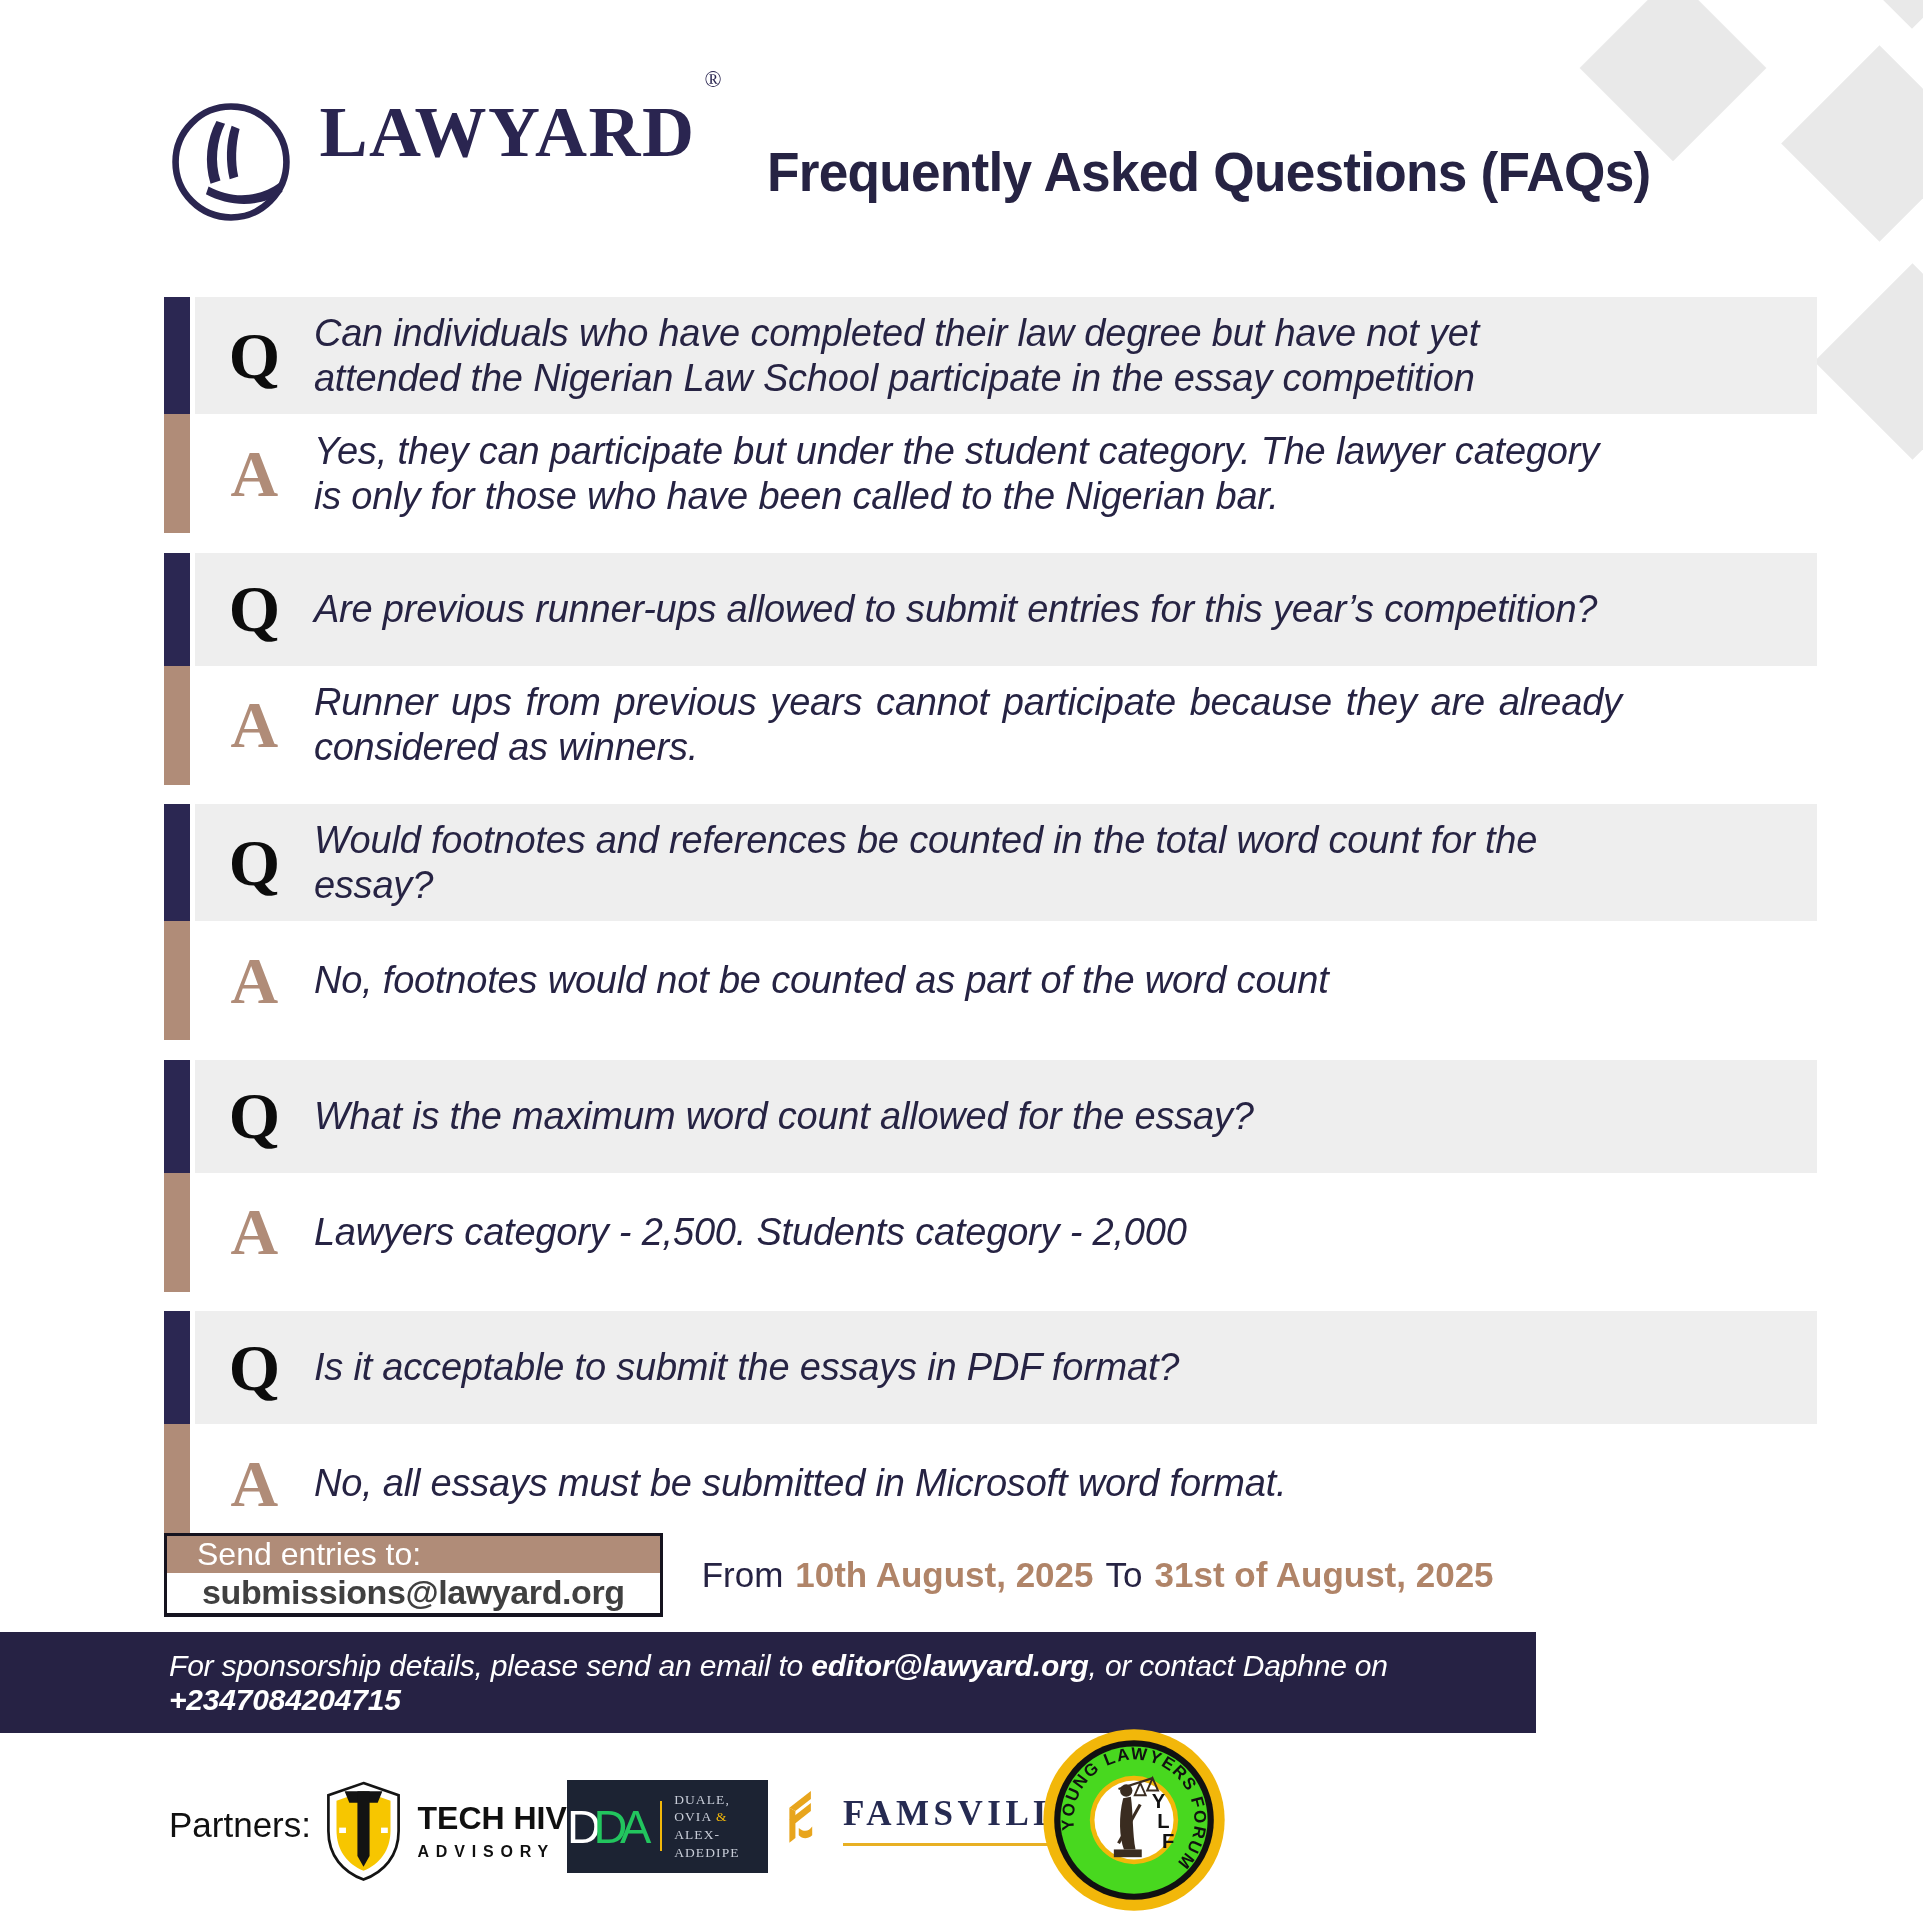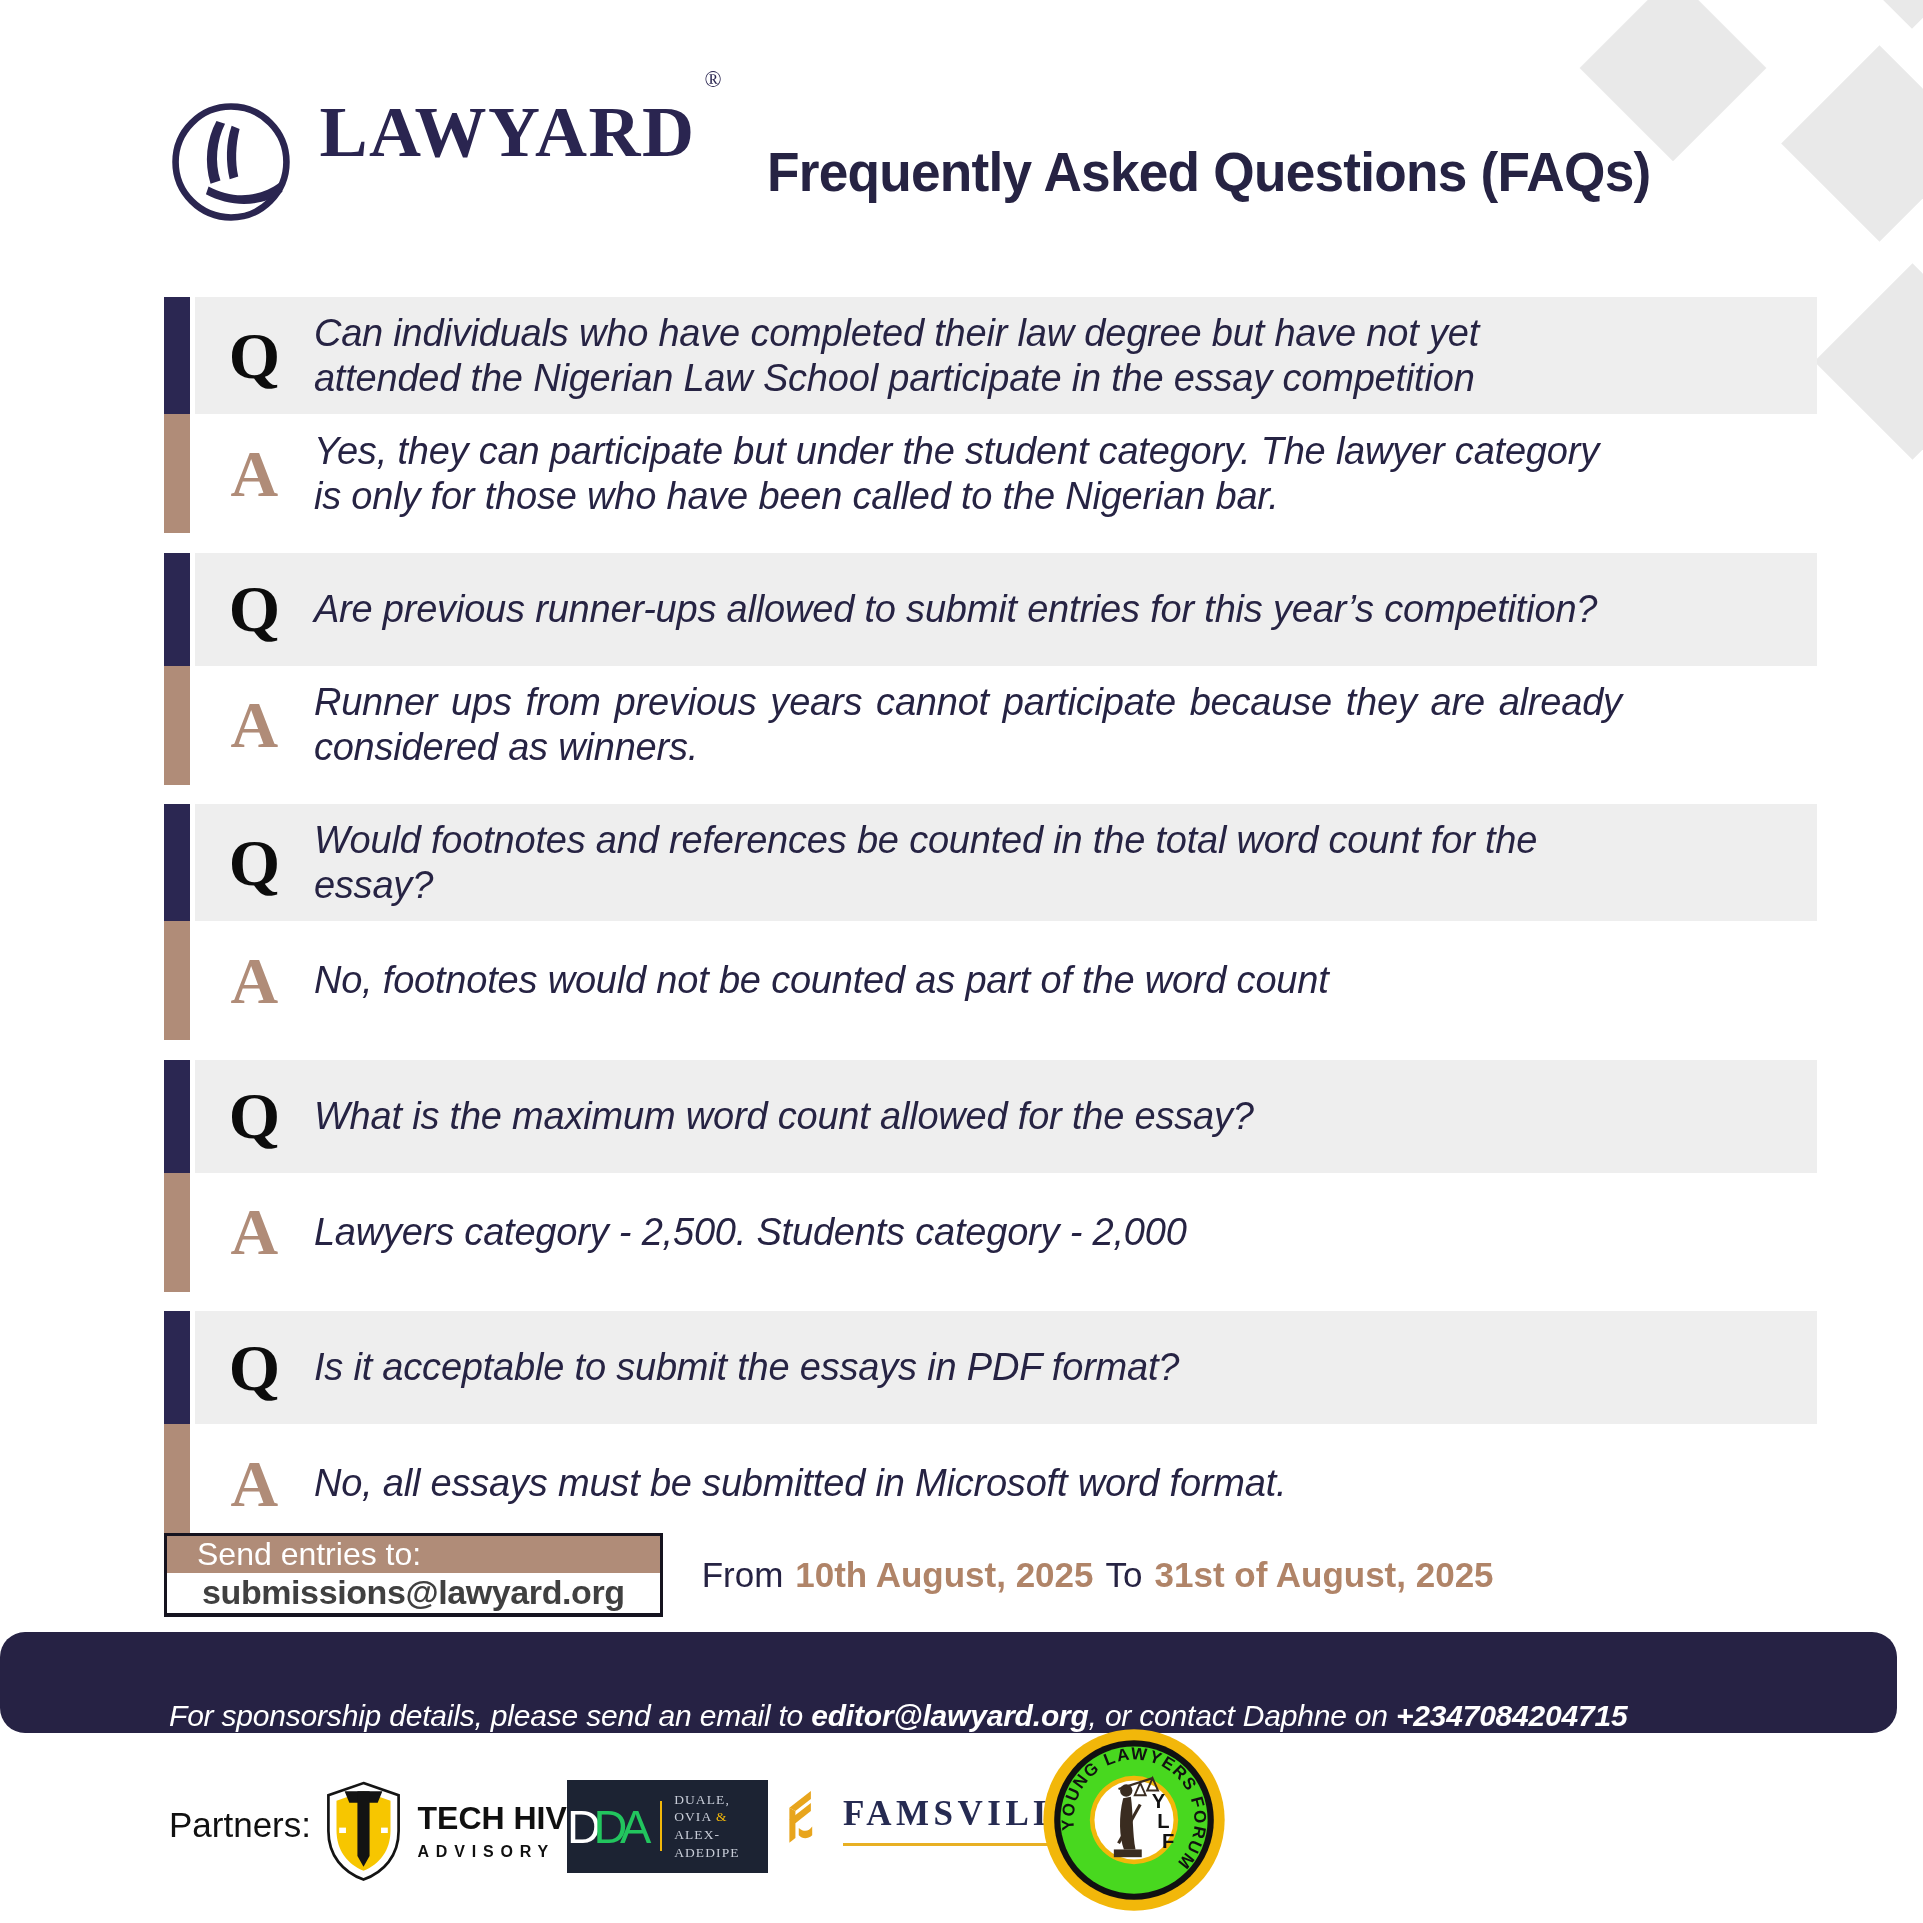--- a/index.html
+++ b/index.html
@@ -41,22 +41,22 @@
   .send-row{position:absolute;left:164px;top:1533px;display:flex;align-items:center;}
   .send-box{display:flex;border:3px solid #15131f;border-bottom-width:4.5px;height:77px;background:#fff;flex-direction:column;}
   .send-label{background:#b08c78;color:#ffffff;font-size:32px;display:flex;align-items:center;
     padding:0 30px;white-space:nowrap;}
   .send-email{color:#404040;font-weight:700;font-size:34px;display:flex;align-items:center;
     padding:0 35px;white-space:nowrap;letter-spacing:-0.4px;}
   .send-dates{display:flex;align-items:baseline;gap:12px;margin:0 0 0 39px;
     font-size:35px;color:#262343;white-space:nowrap;}
   .date-strong{color:#b08468;font-weight:700;}
   
-  .sponsor-bar{position:absolute;left:0;top:1632px;width:1897px;height:101px;background:#262244;
-    display:flex;align-items:flex-end;border-radius:25px;}
+  .sponsor-bar{position:absolute;left:0;top:1632px;width:1536px;height:101px;background:#262244;
+    display:flex;align-items:center;}
   .sponsor-text{margin:0 0 0 169px;font-style:italic;font-size:30px;color:#ffffff;letter-spacing:-0.2px;}
   .sponsor-text b{font-weight:700;}
   
   .partners{position:absolute;left:169px;top:1766px;width:1202px;height:158px;}
   .partners-label{position:absolute;left:0;top:39px;font-size:35px;color:#111111;margin:0;}
   .partner{position:absolute;display:flex;align-items:center;}
   .p-techhive{left:154px;top:13.5px;}
   .th-col{margin-left:13.5px;display:flex;flex-direction:column;}
   .th-name{font-size:32px;font-weight:700;color:#101010;letter-spacing:0;}
   .th-sub{font-size:16px;font-weight:700;color:#101010;letter-spacing:6.8px;margin-top:6px;}

